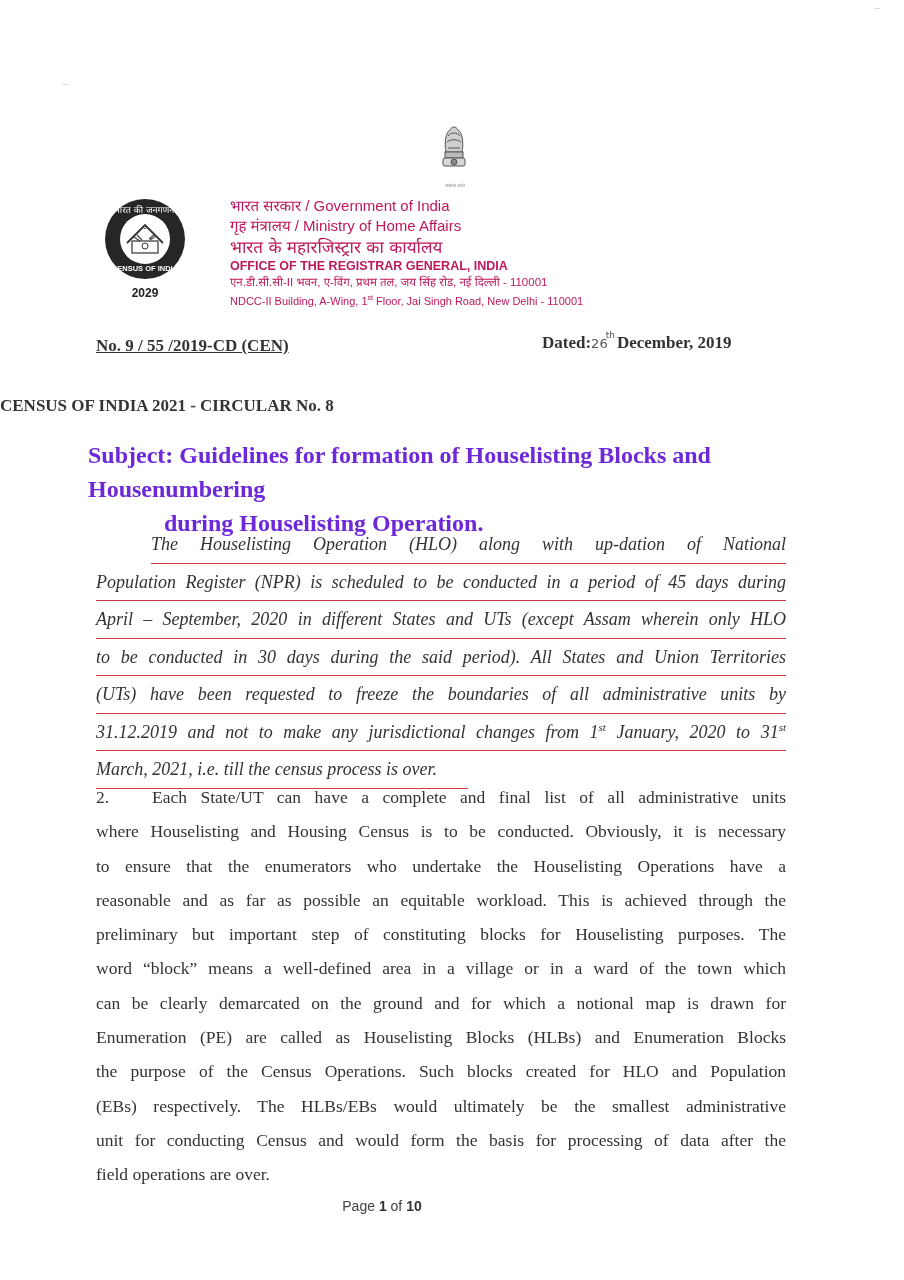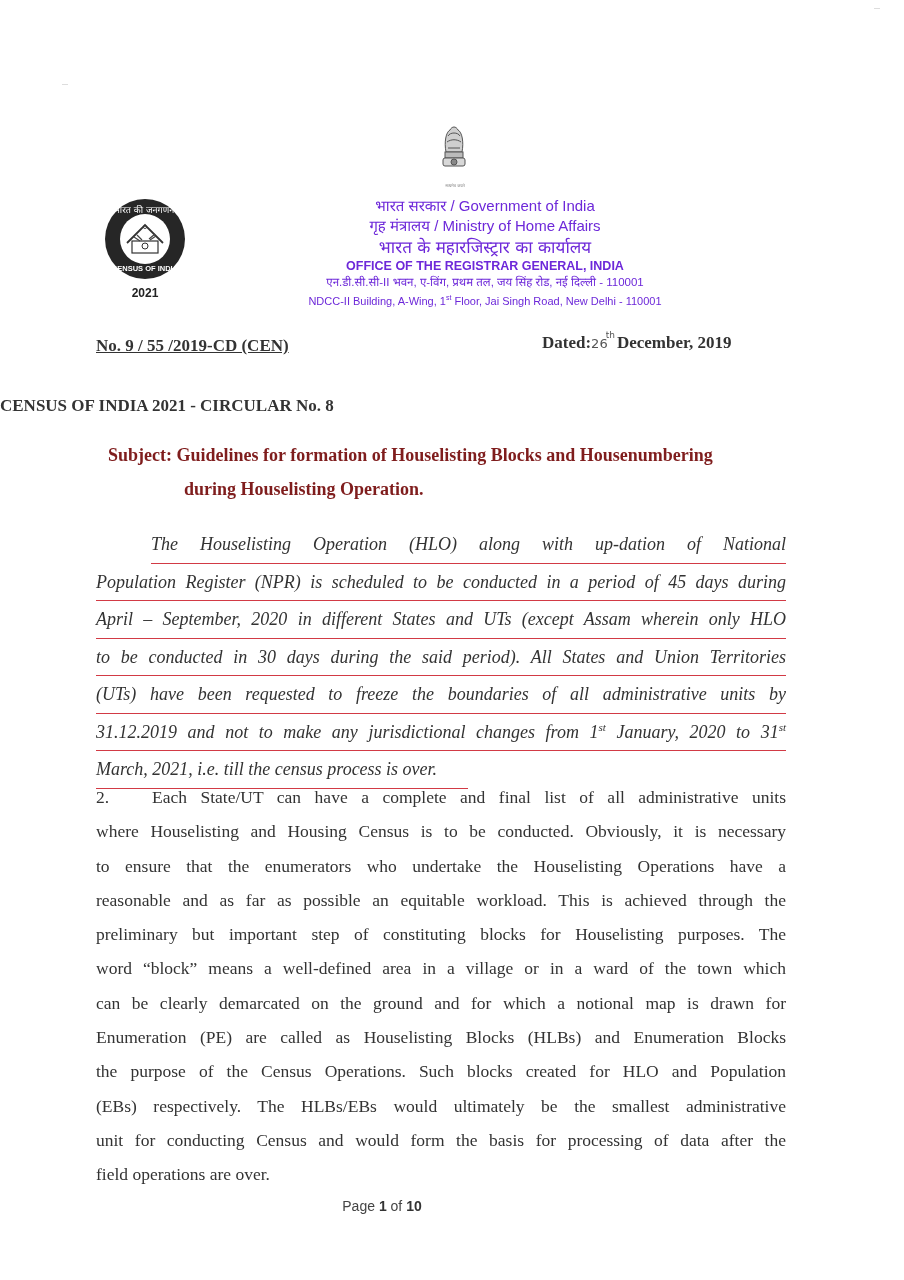--- a/index.html
+++ b/index.html
@@ -39,23 +39,22 @@
       width: 90px; text-align: center;
       font-family: "Liberation Sans", sans-serif;
       font-weight: bold;
       font-size: 12px;
       color: #222;
     }
     .header-block {
       position: absolute;
       left: 230px; top: 196px;
       width: 510px;
-      text-align: center;
       font-family: "Liberation Sans", sans-serif;
-      color: #6d28d9;
+      color: #be185d;
     }
     .header-line { white-space: nowrap; }
     .hl-1 { font-size: 15px; line-height: 20px; }
     .hl-2 { font-size: 15px; line-height: 20px; }
     .hl-3 { font-size: 17px; line-height: 22px; font-family: "DejaVu Serif", serif; }
     .hl-4 { font-size: 12.5px; font-weight: bold; line-height: 16px; }
     .hl-5 { font-size: 11.5px; line-height: 16px; }
     .hl-6 { font-size: 11px; line-height: 15px; }
     .hl-6 sup { font-size: 7px; }
 
@@ -77,22 +76,22 @@
       font-family: "DejaVu Sans", sans-serif;
       font-weight: normal; font-size: 9px; color: #555;
       position: relative; top: -10px; margin-left: -2px; margin-right: 2px;
     }
 
     .circular-title {
       position: absolute; left: 0; width: 904px; top: 396px;
       font-size: 17px; font-weight: bold; color: #333;
     }
     .subject {
-      position: absolute; left: 108px; top: 438px; width: 690px;
-      font-size: 18px; font-weight: bold; color: #7f1d1d;
+      position: absolute; left: 88px; top: 438px; width: 690px;
+      font-size: 24px; font-weight: bold; color: #6d28d9;
       line-height: 34px;
     }
     .subject .s-label { }
     .subject .s-line2 { display: block; padding-left: 76px; }
 
     
     .para1 {
       position: absolute; left: 96px; top: 526px; width: 690px; font-style: italic;
     }
     .p1-line {
@@ -161,21 +160,21 @@
     <circle cx="42" cy="42" r="40" fill="#262626"></circle>
     <circle cx="42" cy="42" r="25" fill="#ffffff"></circle>
     <path d="M24 46 L42 28 L60 46" fill="none" stroke="#333" stroke-width="1.8"></path>
     <rect x="29" y="44" width="26" height="12" fill="none" stroke="#333" stroke-width="1.2"></rect>
     <circle cx="42" cy="49" r="3" fill="none" stroke="#333" stroke-width="1"></circle>
     <path d="M31 40 l6 4 M34 38 l5 5 M47 43 l6 -4 M46 42 l6 -5" stroke="#444" stroke-width="1.2"></path>
     <circle cx="42" cy="30" r="1.6" fill="none" stroke="#333" stroke-width="0.8"></circle>
     <text x="42" y="16" font-size="9" fill="#fff" text-anchor="middle" font-family="DejaVu Sans, sans-serif">भारत की जनगणना</text>
     <text x="42" y="74" font-size="7.5" fill="#fff" text-anchor="middle" font-family="Liberation Sans, sans-serif" font-weight="bold">CENSUS OF INDIA</text>
   </svg>
-  <div class="census-year">2021</div>
+  <div class="census-year">2029</div>
 
   <div class="header-block">
     <div class="header-line hl-1">भारत सरकार / Government of India</div>
     <div class="header-line hl-2">गृह मंत्रालय / Ministry of Home Affairs</div>
     <div class="header-line hl-3">भारत के महारजिस्ट्रार का कार्यालय</div>
     <div class="header-line hl-4">OFFICE OF THE REGISTRAR GENERAL, INDIA</div>
     <div class="header-line hl-5">एन.डी.सी.सी-II भवन, ए-विंग, प्रथम तल, जय सिंह रोड, नई दिल्ली - 110001</div>
     <div class="header-line hl-6"><span>NDCC-II Building, A-Wing, 1</span><sup>st</sup><span> Floor, Jai Singh Road, New Delhi - 110001</span></div>
   </div>
 

